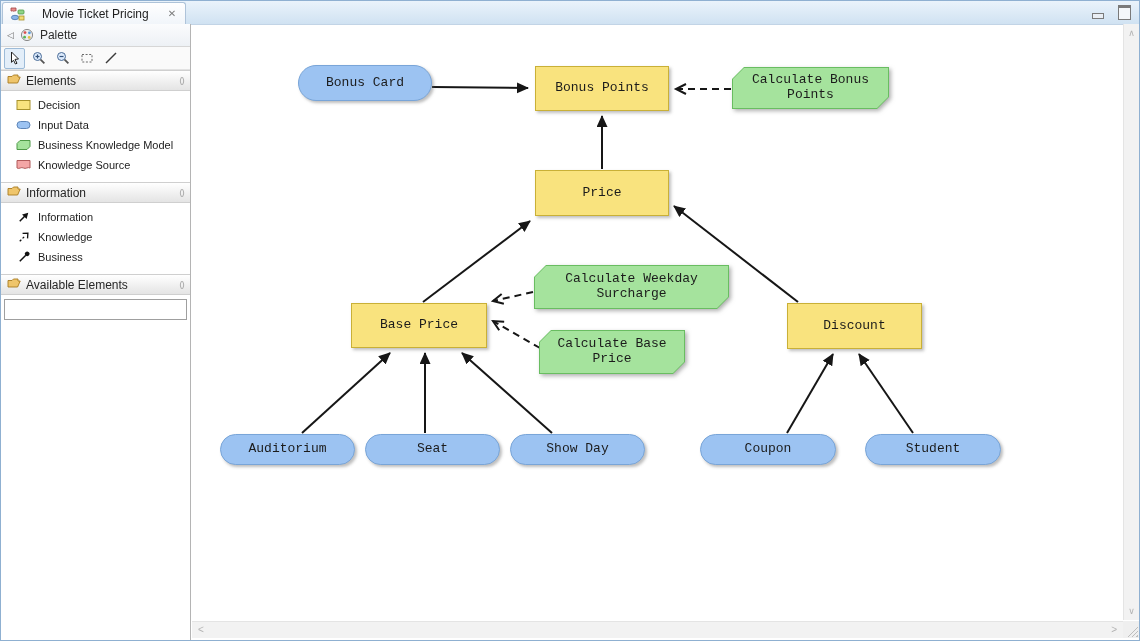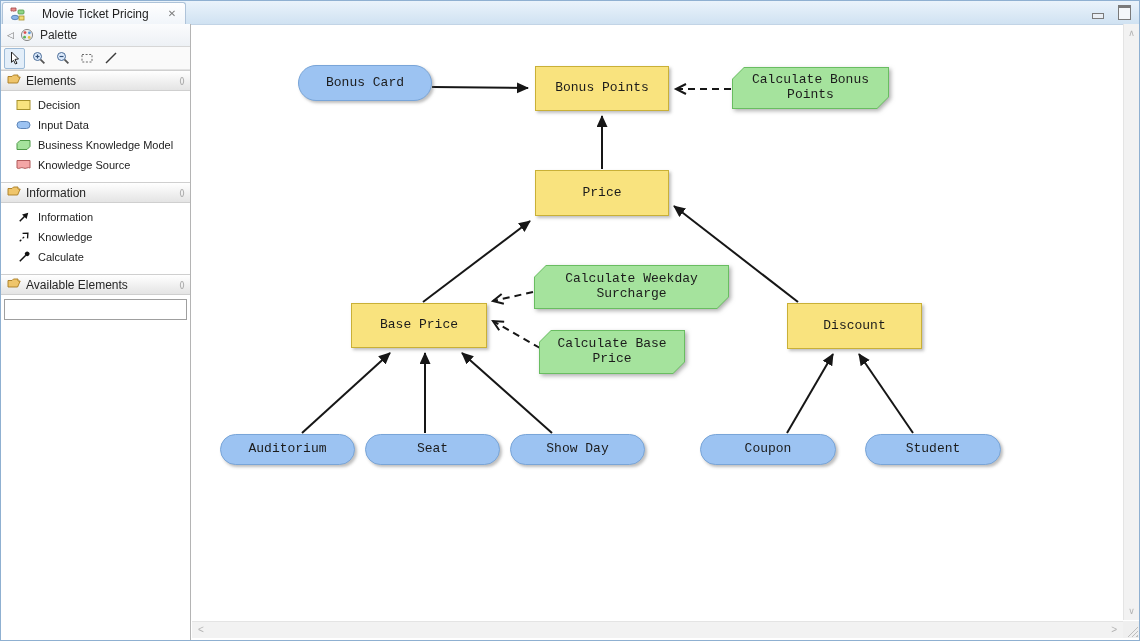--- a/index.html
+++ b/index.html
@@ -188,21 +188,21 @@
           </div>
           <div class="p-item">
             <span class="p-icon">
               <svg width="14" height="14" viewBox="0 0 14 14">
                 <g transform="rotate(-45 7 7)">
                   <line x1="1" y1="7" x2="9.5" y2="7" stroke="#111" stroke-width="1.5"></line>
                   <circle cx="11.5" cy="7" r="2.3" fill="#111"></circle>
                 </g>
               </svg>
             </span>
-            <span>Calculate</span>
+            <span>Business</span>
           </div>
         </div>
         <div class="section-header">
           <span><svg width="14" height="12" viewBox="0 0 14 12">
               <path d="M1 3.5 L5 3.5 L6.5 2 L11 2 L11 4 L13.2 4 L10.6 10 L1 10 Z" fill="#efc56b" stroke="#a87b1f" stroke-width="0.9"></path>
             </svg></span>
           <span>Available Elements</span>
           <span class="pin">⟨⟩</span>
         </div>
         <div class="listbox"></div>

